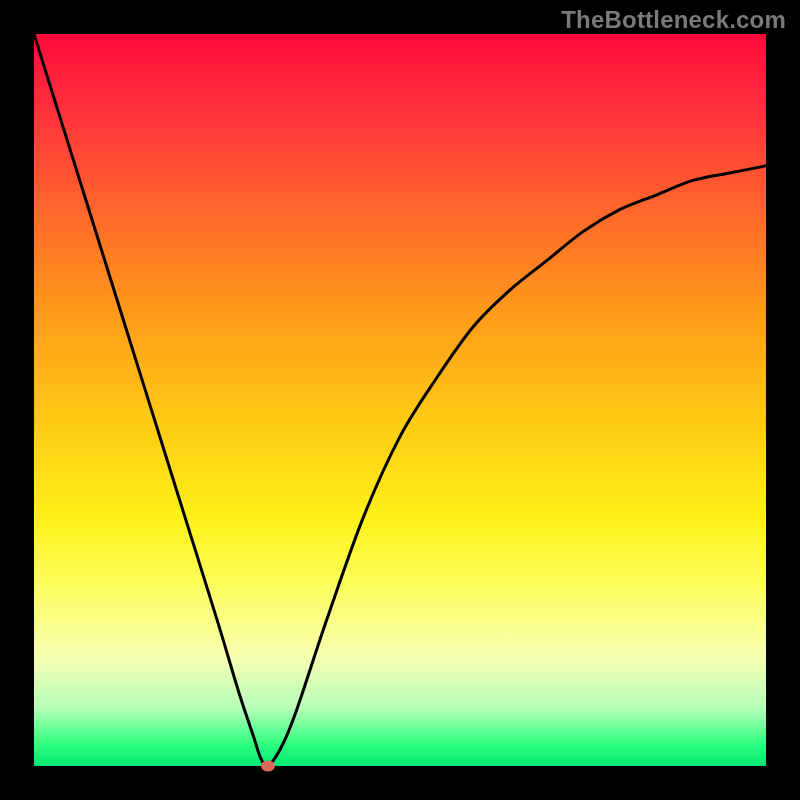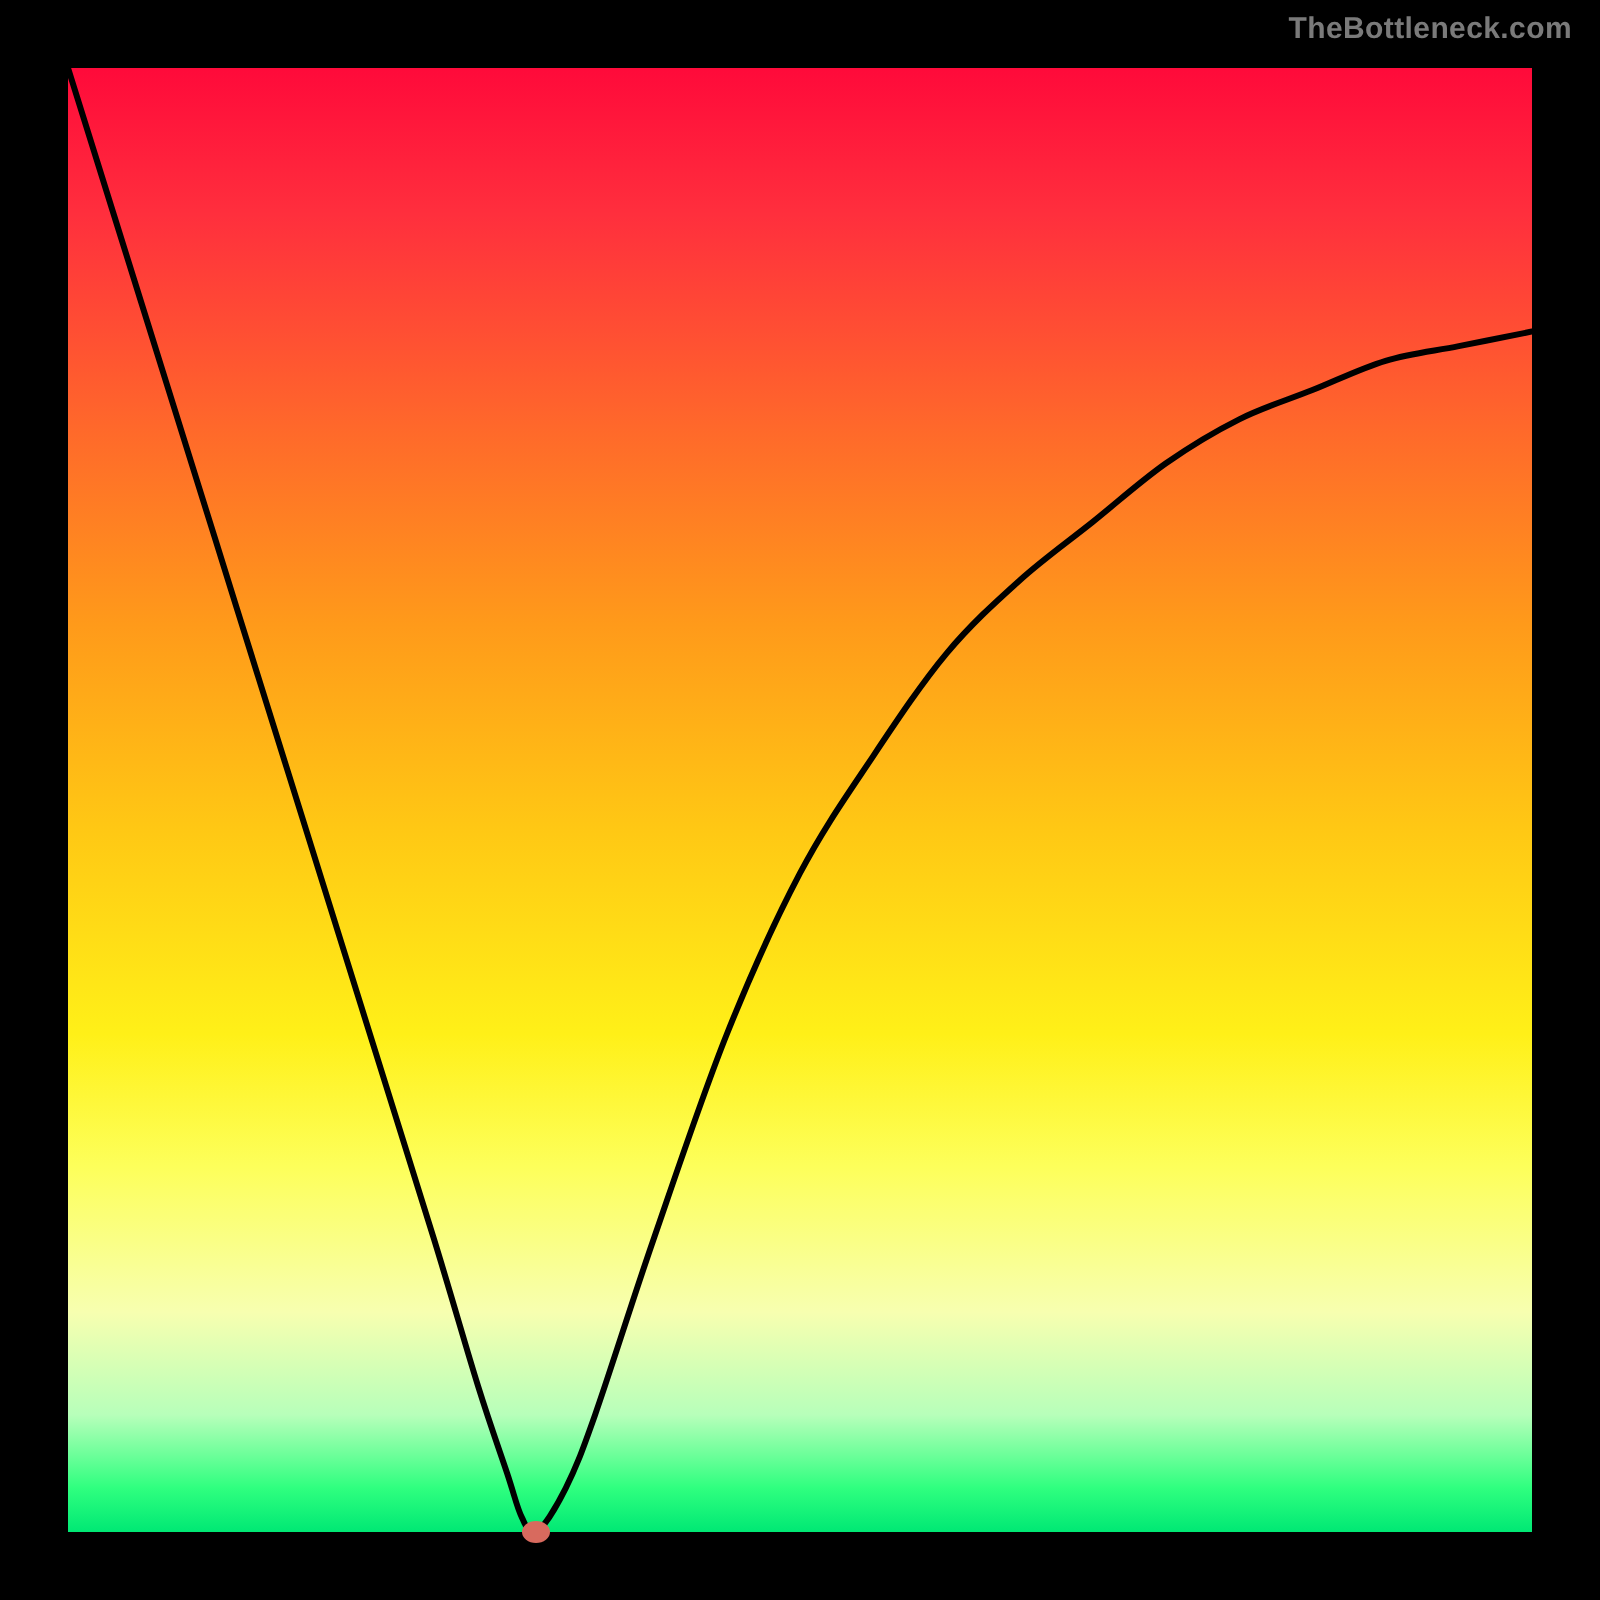--- a/index.html
+++ b/index.html
@@ -38,21 +38,21 @@
       #b7ffba 92%,
       #2fff7f 97%,
       #00e874 100%
     );
   }
   .watermark {
     position: absolute;
     top: 6px;
     right: 14px;
     font-family: Arial, Helvetica, sans-serif;
-    font-size: 15px;
+    font-size: 24px;
     font-weight: 600;
     color: #7a7a7a;
     letter-spacing: 0.2px;
   }
   svg.curve {
     position: absolute;
     top: 0;
     left: 0;
     width: 732px;
     height: 732px;

